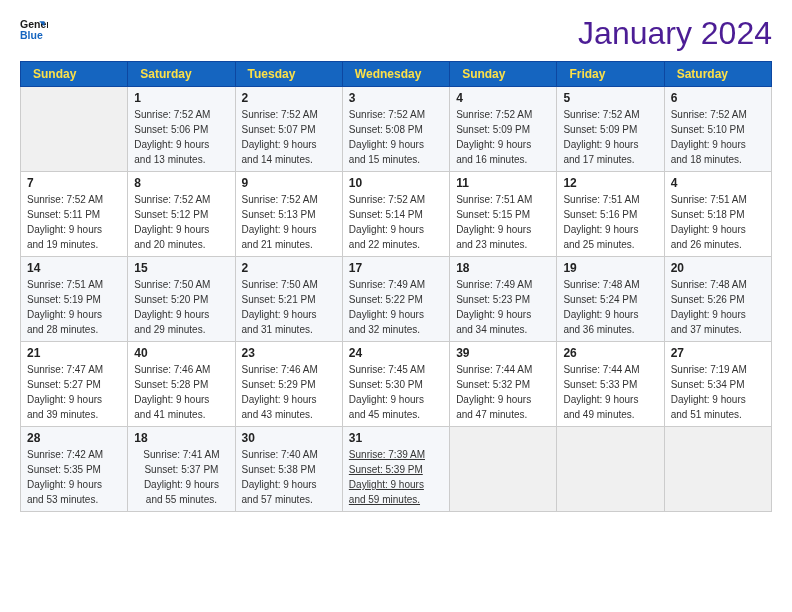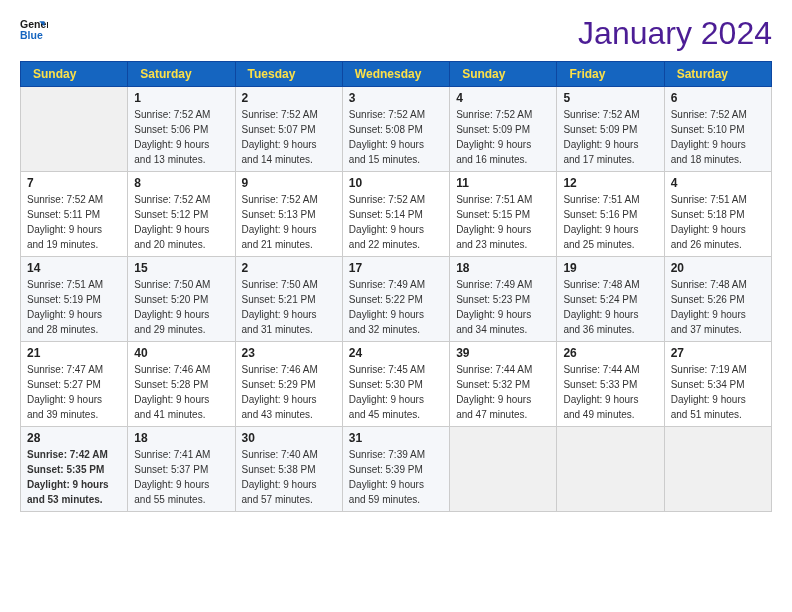--- a/index.html
+++ b/index.html
@@ -310,42 +310,42 @@
             <div class="day-num">27</div>
             <div class="day-info" style="white-space: pre-line;">Sunrise: 7:19 AM
 Sunset: 5:34 PM
 Daylight: 9 hours
 and 51 minutes.</div>
           </td>
         </tr>
         <tr>
           <td>
             <div class="day-num">28</div>
-            <div class="day-info" style="white-space: pre-line; font-weight: bold;">Sunrise: 7:42 AM
+            <div class="day-info" style="white-space: pre-line;">Sunrise: 7:42 AM
 Sunset: 5:35 PM
 Daylight: 9 hours
 and 53 minutes.</div>
           </td>
           <td>
             <div class="day-num">18</div>
-            <div class="day-info" style="white-space: pre-line;">Sunrise: 7:41 AM
+            <div class="day-info" style="white-space: pre-line; text-align: center;">Sunrise: 7:41 AM
 Sunset: 5:37 PM
 Daylight: 9 hours
 and 55 minutes.</div>
           </td>
           <td>
             <div class="day-num">30</div>
             <div class="day-info" style="white-space: pre-line;">Sunrise: 7:40 AM
 Sunset: 5:38 PM
 Daylight: 9 hours
 and 57 minutes.</div>
           </td>
           <td>
             <div class="day-num">31</div>
-            <div class="day-info" style="white-space: pre-line;">Sunrise: 7:39 AM
+            <div class="day-info" style="white-space: pre-line; text-decoration: underline;">Sunrise: 7:39 AM
 Sunset: 5:39 PM
 Daylight: 9 hours
 and 59 minutes.</div>
           </td>
           <td class="empty"></td>
           <td class="empty"></td>
           <td class="empty"></td>
         </tr>
       </tbody>
   </table>

